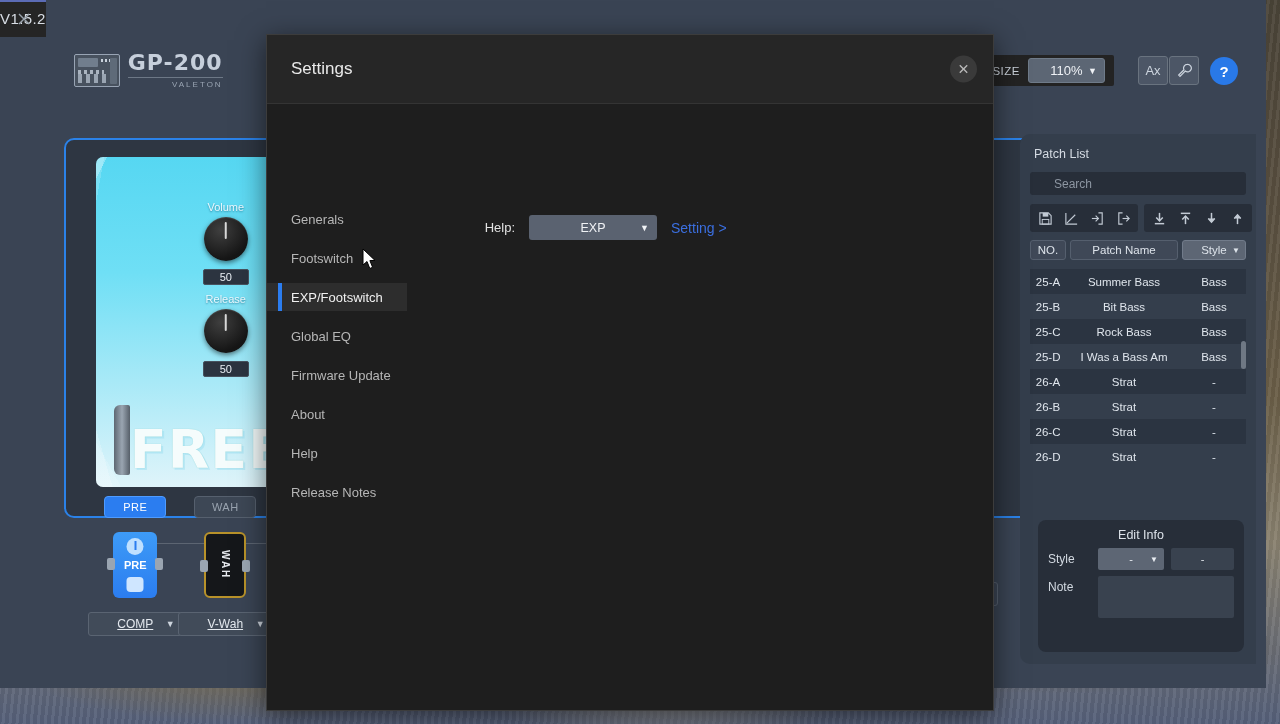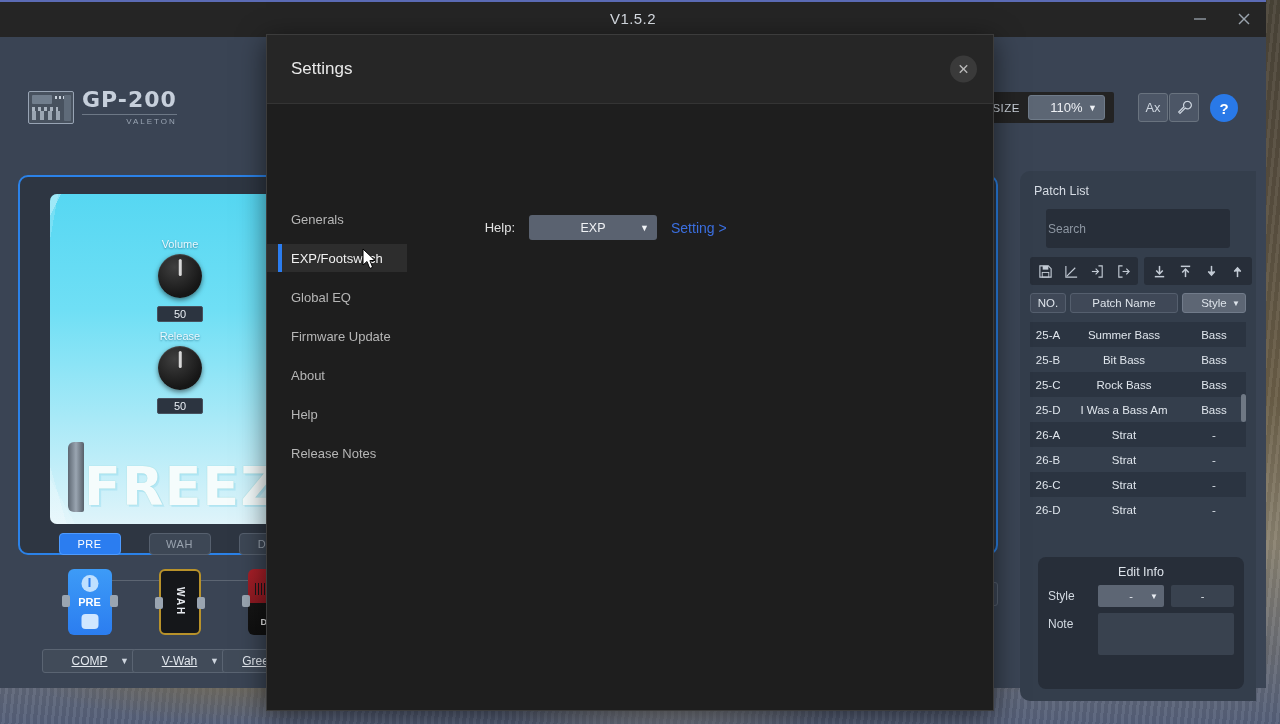--- a/index.html
+++ b/index.html
@@ -23,21 +23,21 @@
       radial-gradient(ellipse 260px 70px at 52% 96%, rgba(165,160,150,.7), transparent 70%),
       radial-gradient(ellipse 340px 60px at 82% 90%, rgba(90,80,55,.7), transparent 70%),
       repeating-linear-gradient(96deg, rgba(255,255,255,.05) 0 3px, rgba(0,0,0,.05) 3px 7px);
   }
 
   
   #app-window {
     position: absolute; left: 0; top: 0;
     width: 1266px; height: 688px;
     background: #3a4454;
-    display: flex; flex-direction: column;
+    display: flex; flex-direction: row;
   }
 
   
   #titlebar {
     height: 37px; background: #252525;
     display: flex; align-items: center; justify-content: center;
     position: relative; flex: 0 0 auto;
   }
   #titlebar .topline{position:absolute;left:0;top:0;right:0;height:2px;background:#5b6bb5;}
   #app-title { color: #d8dde4; font-size: 15px; letter-spacing: .4px; }
@@ -187,22 +187,22 @@
     display:flex;align-items:center;justify-content:center;color:#d2d8e0;font-size:10px;
   }
 
   
   #patch-panel {
     position: absolute; right: 10px; top: 134px; width: 236px; height: 530px;
     background: #343e4c; border-radius: 10px 0 0 10px;
   }
   #patch-title { color:#d6dce4; font-size: 12.5px; padding: 13px 0 0 14px; }
   #patch-search {
-    margin: 11px 26px 0; height: 39px; background:#272e39; border-radius: 3px;
-    display:flex; align-items:center; padding: 0 2px; color:#8d96a2; font-size: 12px;
+    margin: 11px 10px 0; height: 23px; background:#272e39; border-radius: 3px;
+    display:flex; align-items:center; padding: 0 24px; color:#8d96a2; font-size: 12px;
   }
   #patch-tools { display:flex; gap: 6px; margin: 9px 10px 0; }
   .tool-group { background:#272e39; border-radius:3px; display:flex; align-items:center; padding: 4px 3px; gap:2px; }
   .tool-btn { width: 24px; height: 20px; display:flex; align-items:center; justify-content:center; color:#c3cbd5; }
   #patch-cols { display:flex; gap: 4px; margin: 8px 10px 0; }
   .col-head {
     height: 20px; background:#3f4857; border:1px solid #555f6e; border-radius:3px;
     color:#dde3ea; font-size: 11.5px; display:flex; align-items:center; justify-content:center;
   }
   .col-head.no { width: 36px; }
@@ -554,20 +554,23 @@
           <line x1="3" y1="3" x2="11" y2="11" stroke="#b9b9b9" stroke-width="1.5"></line>
           <line x1="11" y1="3" x2="3" y2="11" stroke="#b9b9b9" stroke-width="1.5"></line>
         </svg>
     </div>
   </div>
   <div id="settings-body">
     <div id="settings-nav">
         <div class="nav-item">
           <span>Generals</span>
         </div>
+        <div class="nav-item">
+          <span>Footswitch</span>
+        </div>
         <div class="nav-item active">
           <span>EXP/Footswitch</span>
         </div>
         <div class="nav-item">
           <span>Global EQ</span>
         </div>
         <div class="nav-item">
           <span>Firmware Update</span>
         </div>
         <div class="nav-item">

